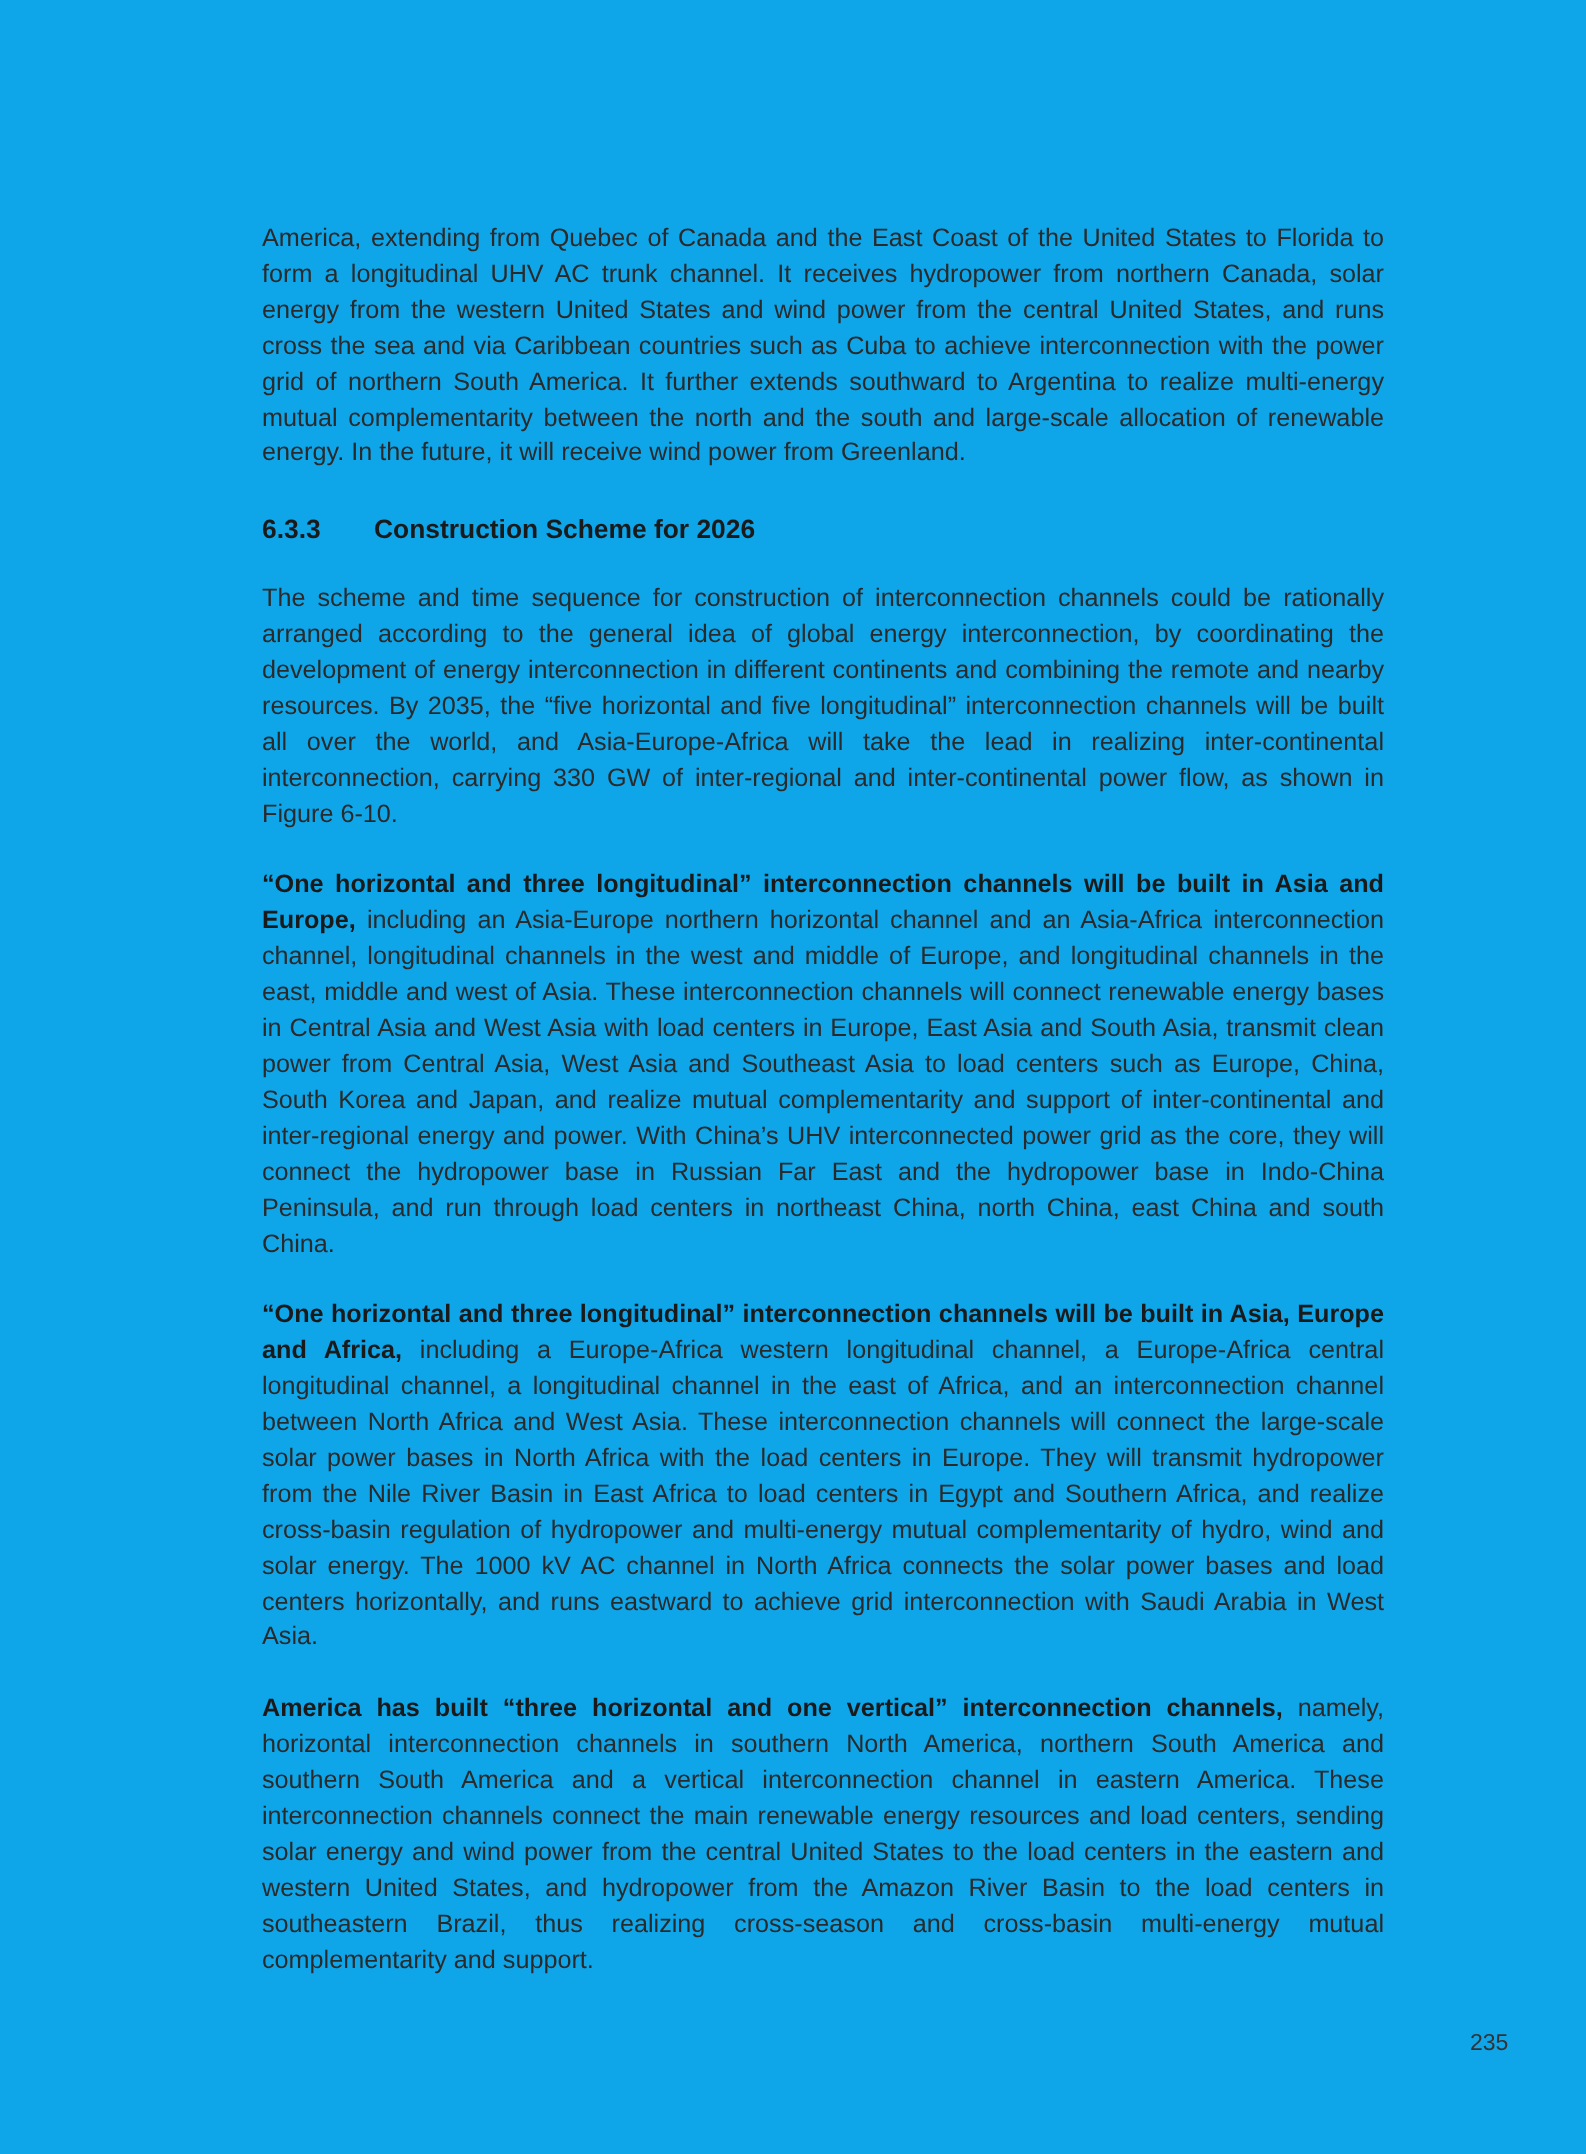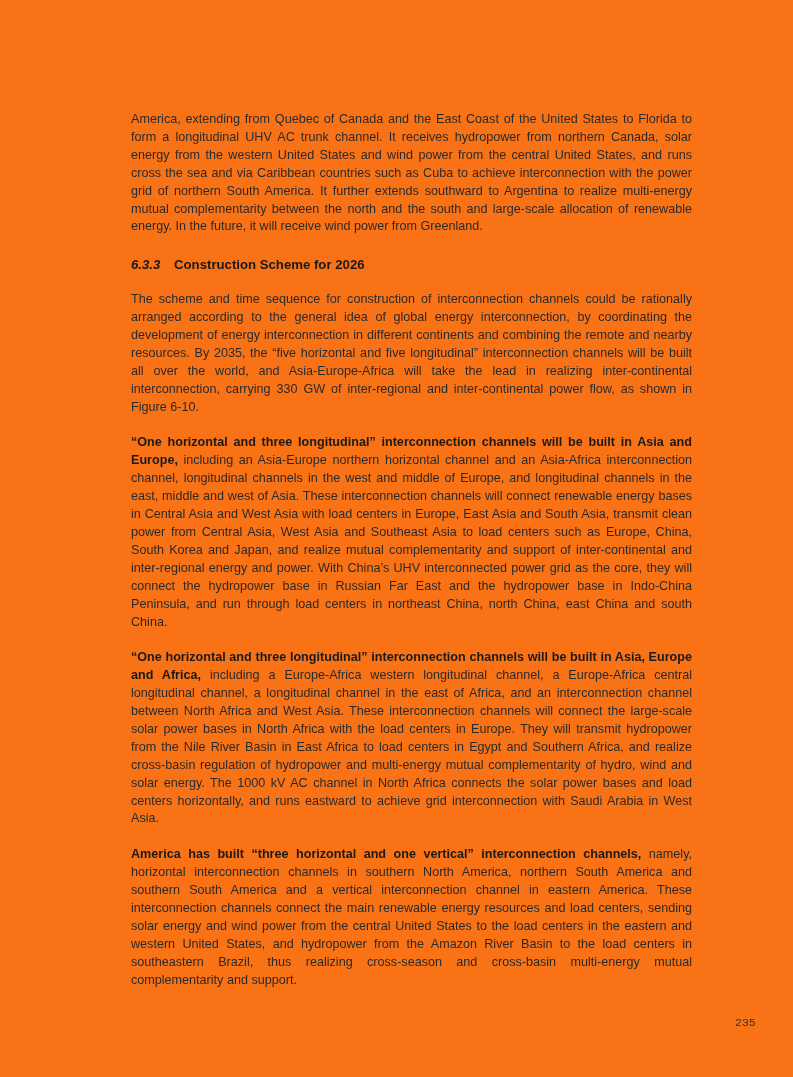--- a/index.html
+++ b/index.html
@@ -1,26 +1,26 @@
 <!DOCTYPE html>
 <html><head>
 <meta charset="utf-8">
 <style>
   html, body { margin: 0; padding: 0; background: #ffffff; }
   body { width: 793px; height: 1077px; position: relative; overflow: hidden; }
-  .page { position: absolute; left: 0; top: 0; width: 793px; height: 1077px; background: #f97316; }
+  .page { position: absolute; left: 0; top: 0; width: 793px; height: 1077px; background: #0ea5e9; }
   .content { position: absolute; left: 131px; top: 111px; width: 561px;
     font-family: "Liberation Sans", sans-serif; font-size: 12.6px; line-height: 17.9px; color: #2a2a2a; }
   p { margin: 0; text-align: justify; }
   .para-gap { margin-bottom: 17.9px; }
   h3 { margin: 0 0 17px 0; font-family: "Liberation Sans", sans-serif; font-size: 13.2px; font-weight: bold; color: #1a1a1a; line-height: 18px; padding-top: 2px; }
-  h3 .num { margin-right: 10px; font-style: italic; }
+  h3 .num { margin-right: 23px; }
   .lead { font-weight: bold; color: #1a1a1a; font-weight: 600; }
   .lead { font-weight: bold; }
-  .page-number { position: absolute; left: 735px; top: 1016px; font-family: Liberation Mono, monospace; font-size: 11.5px; color: #333; }
+  .page-number { position: absolute; left: 735px; top: 1016px; font-family: Liberation Sans, sans-serif; font-size: 11.5px; color: #333; }
 </style>
 </head>
 <body>
 
 <div class="page">
   <div class="content">
 
     <p class="para-gap">America, extending from Quebec of Canada and the East Coast of the United States to Florida to form a longitudinal UHV AC trunk channel. It receives hydropower from northern Canada, solar energy from the western United States and wind power from the central United States, and runs cross the sea and via Caribbean countries such as Cuba to achieve interconnection with the power grid of northern South America. It further extends southward to Argentina to realize multi-energy mutual complementarity between the north and the south and large-scale allocation of renewable energy. In the future, it will receive wind power from Greenland.</p>
 
     <h3>

